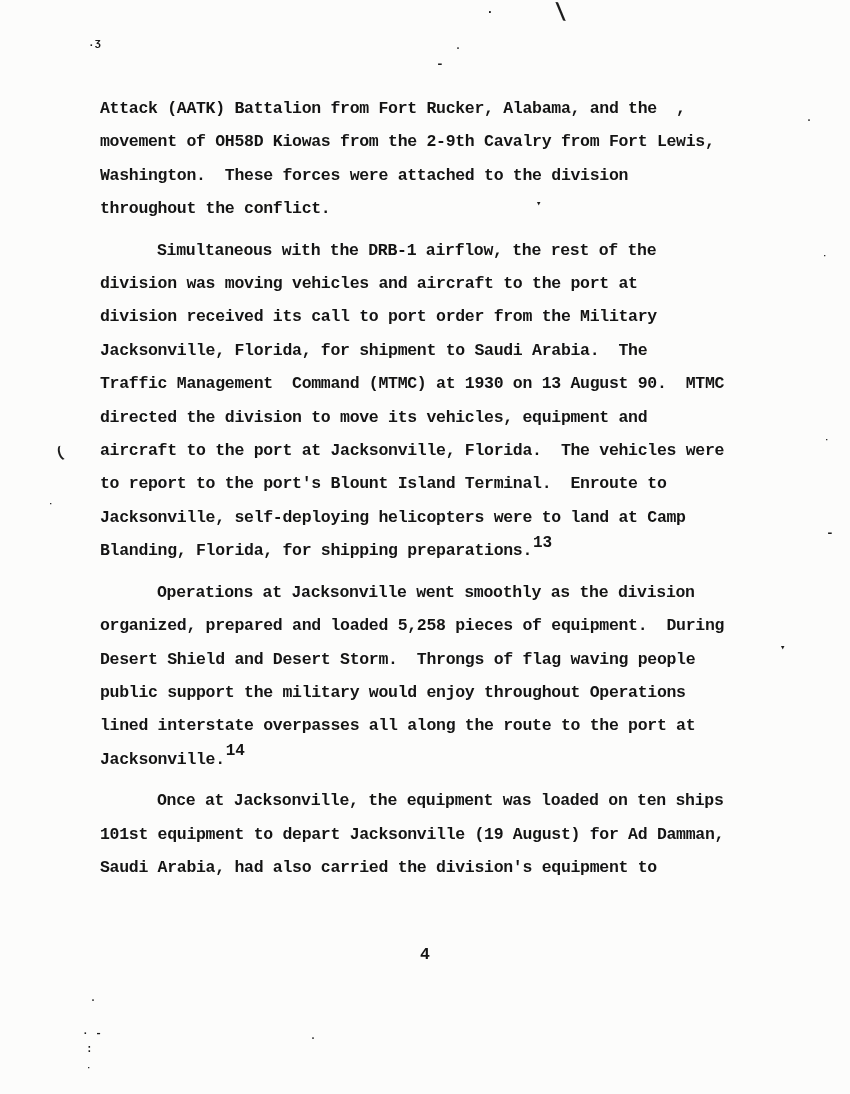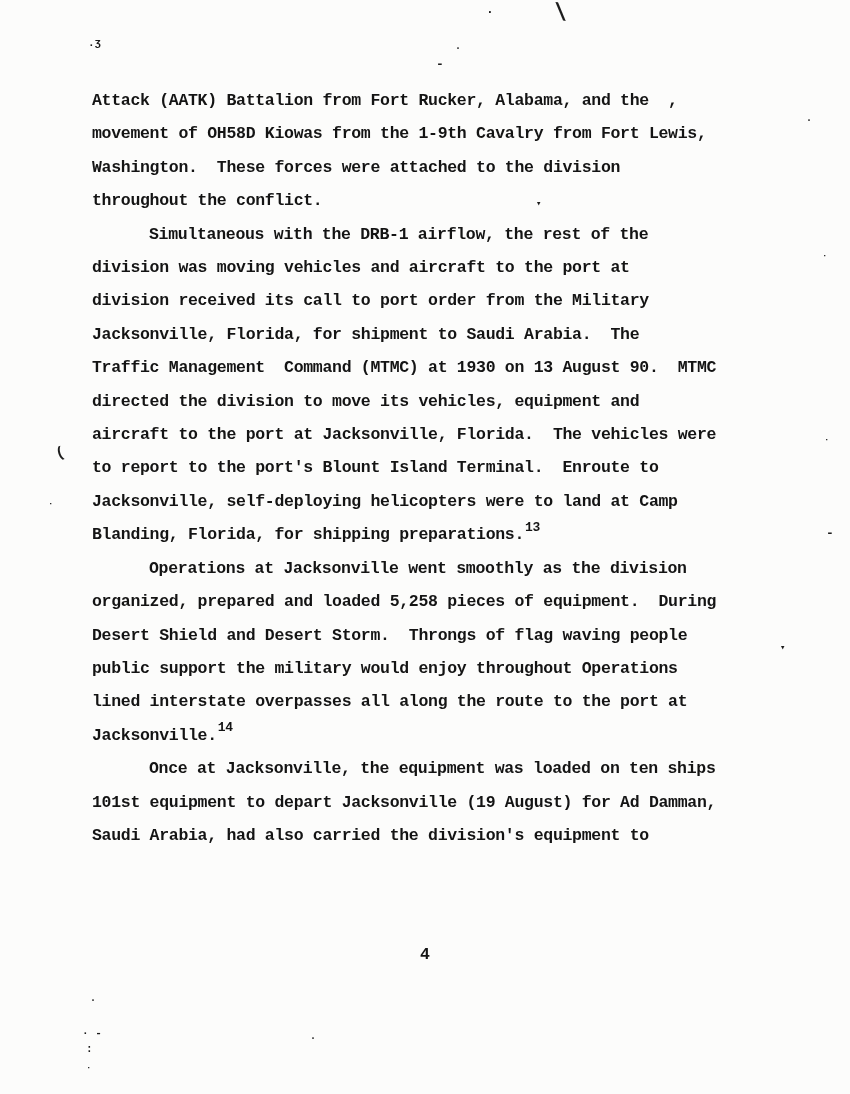--- a/index.html
+++ b/index.html
@@ -19,35 +19,35 @@
     position: absolute;
     inset: 0;
   }
   .doc-body {
     position: absolute;
     left: 92px;
     top: 84px;
     width: 665px;
   }
   .paragraph {
-    margin: 0;
+    margin: 8px;
   }
   .line {
     white-space: pre;
     font-size: 16.5px;
     font-weight: 700;
     line-height: 33.4px;
     letter-spacing: -0.3px;
   }
   .paragraph.indented .line:first-child {
     text-indent: 57px;
     font-family: Liberation Mono, monospace;
   }
   sup.footnote-ref {
-    font-size: 13px;
+    font-size: 16px;
     font-weight: 700;
     line-height: 0;
     position: relative;
     top: -2px;
     left: 1px;
   }
   .page-number {
     position: absolute;
     left: 0;
     top: 945px;
@@ -64,21 +64,21 @@
     pointer-events: none;
   }
 </style>
 </head>
 <body>
 
 <div class="page">
   <div class="doc-body">
       <div class="paragraph">
         <div class="line">Attack (AATK) Battalion from Fort Rucker, Alabama, and the  ,</div>
-        <div class="line">movement of OH58D Kiowas from the 1-9th Cavalry from Fort Lewis,</div>
+        <div class="line">movement of OH58D Kiowas from the 2-9th Cavalry from Fort Lewis,</div>
         <div class="line">Washington.  These forces were attached to the division</div>
         <div class="line">throughout the conflict.</div>
       </div>
       <div class="paragraph indented">
         <div class="line">Simultaneous with the DRB-1 airflow, the rest of the</div>
         <div class="line">division was moving vehicles and aircraft to the port at</div>
         <div class="line">division received its call to port order from the Military</div>
         <div class="line">Jacksonville, Florida, for shipment to Saudi Arabia.  The</div>
         <div class="line">Traffic Management  Command (MTMC) at 1930 on 13 August 90.  MTMC</div>
         <div class="line">directed the division to move its vehicles, equipment and</div>

